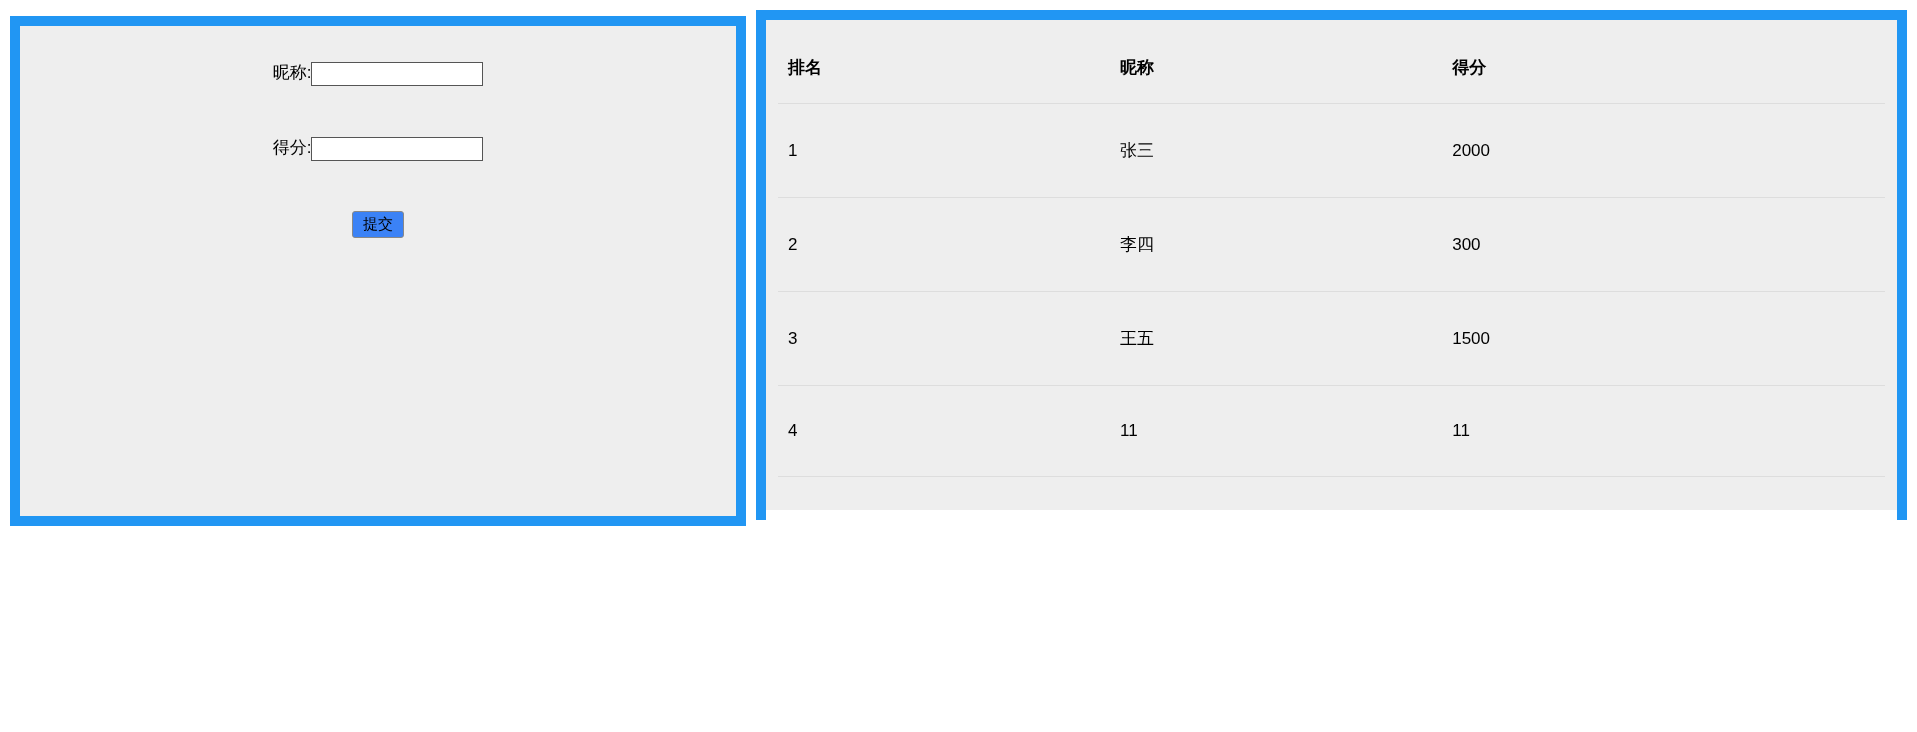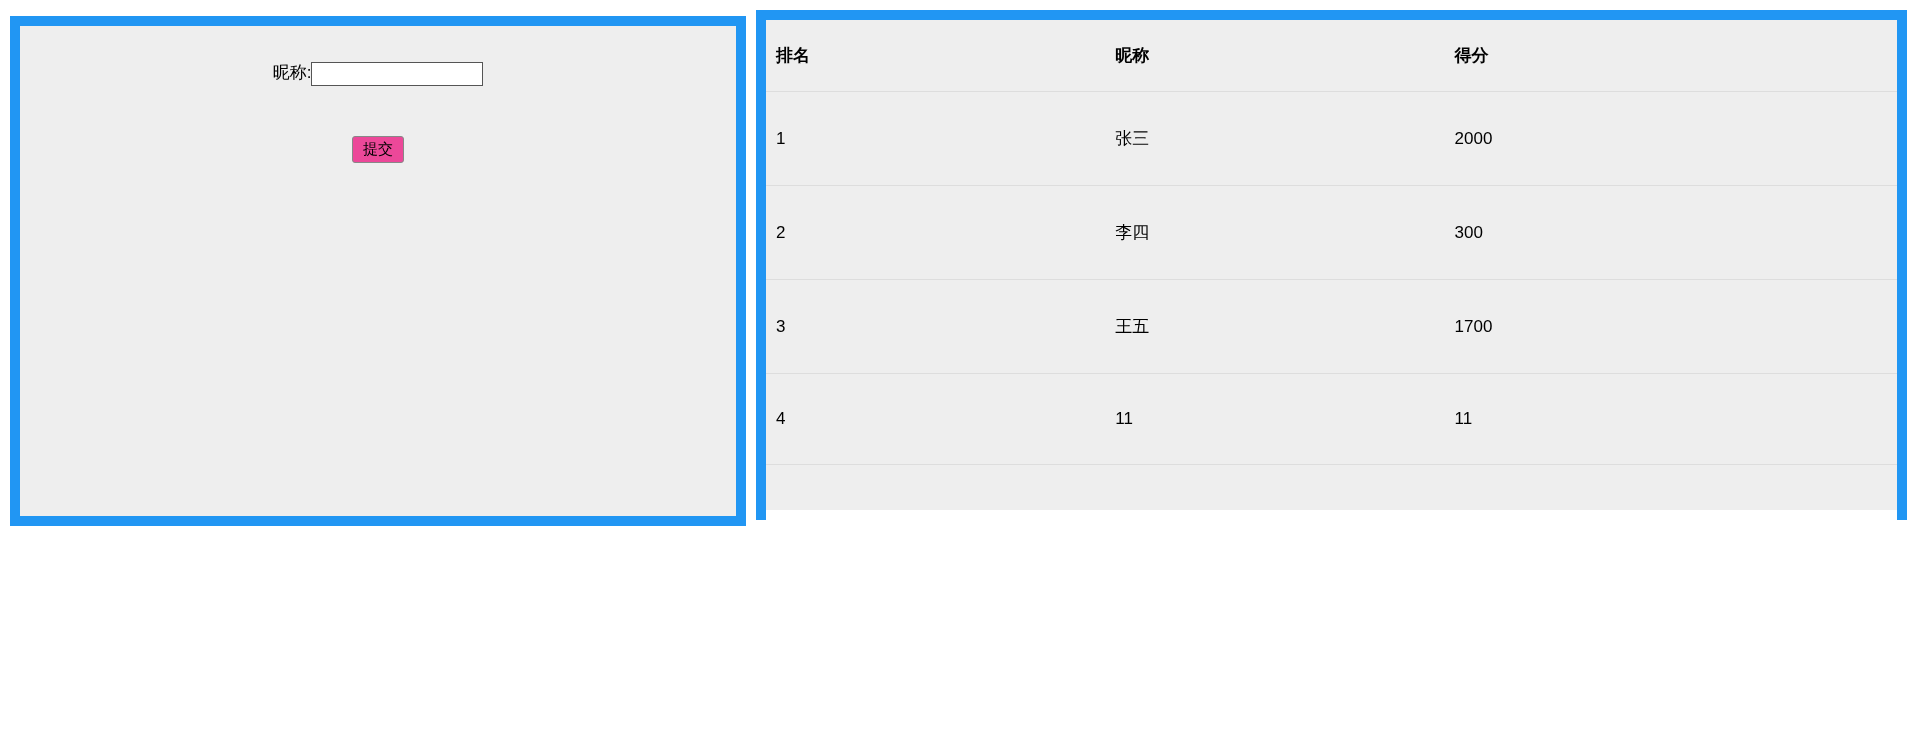--- a/index.html
+++ b/index.html
@@ -41,32 +41,32 @@
       width: 172px;
       height: 24px;
       border: 1px solid #555;
       background: #fff;
       font-size: 14px;
       padding: 2px 4px;
       vertical-align: middle;
     }
     .submit-btn {
       padding: 3px 10px;
-      background: #ec4899;
+      background: #3b82f6;
       border: 1px solid #888;
       border-radius: 3px;
       font-size: 15px;
       cursor: pointer;
     }
     .right-panel {
       flex: 1;
       margin-left: 10px;
       margin-right: 10px;
       margin-top: 10px;
-      padding: 0;
+      padding: 12px;
       overflow: visible;
       position: relative;
     }
     table {
       width: 100%;
       border-collapse: collapse;
       table-layout: fixed;
     }
     thead th {
       text-align: left;
@@ -104,20 +104,23 @@
     }
   </style>
 </head>
 <body>
 
 <div class="container">
   <div class="panel left-panel">
     <div class="form-row">
       <label>昵称:</label><input type="text" value="" style="">
     </div>
+    <div class="form-row">
+      <label>得分:</label><input type="text" value="" style="">
+    </div>
     <div>
       <button class="submit-btn">提交</button>
     </div>
   </div>
 
   <div class="panel right-panel">
     <table>
       <colgroup>
         <col class="col-rank">
         <col class="col-name">
@@ -137,21 +140,21 @@
           <td>2000</td>
         </tr>
         <tr>
           <td>2</td>
           <td>李四</td>
           <td>300</td>
         </tr>
         <tr>
           <td>3</td>
           <td>王五</td>
-          <td>1700</td>
+          <td>1500</td>
         </tr>
         <tr>
           <td>4</td>
           <td>11</td>
           <td>11</td>
         </tr>
       </tbody>
     </table>
 
     <div class="overflow-row">

